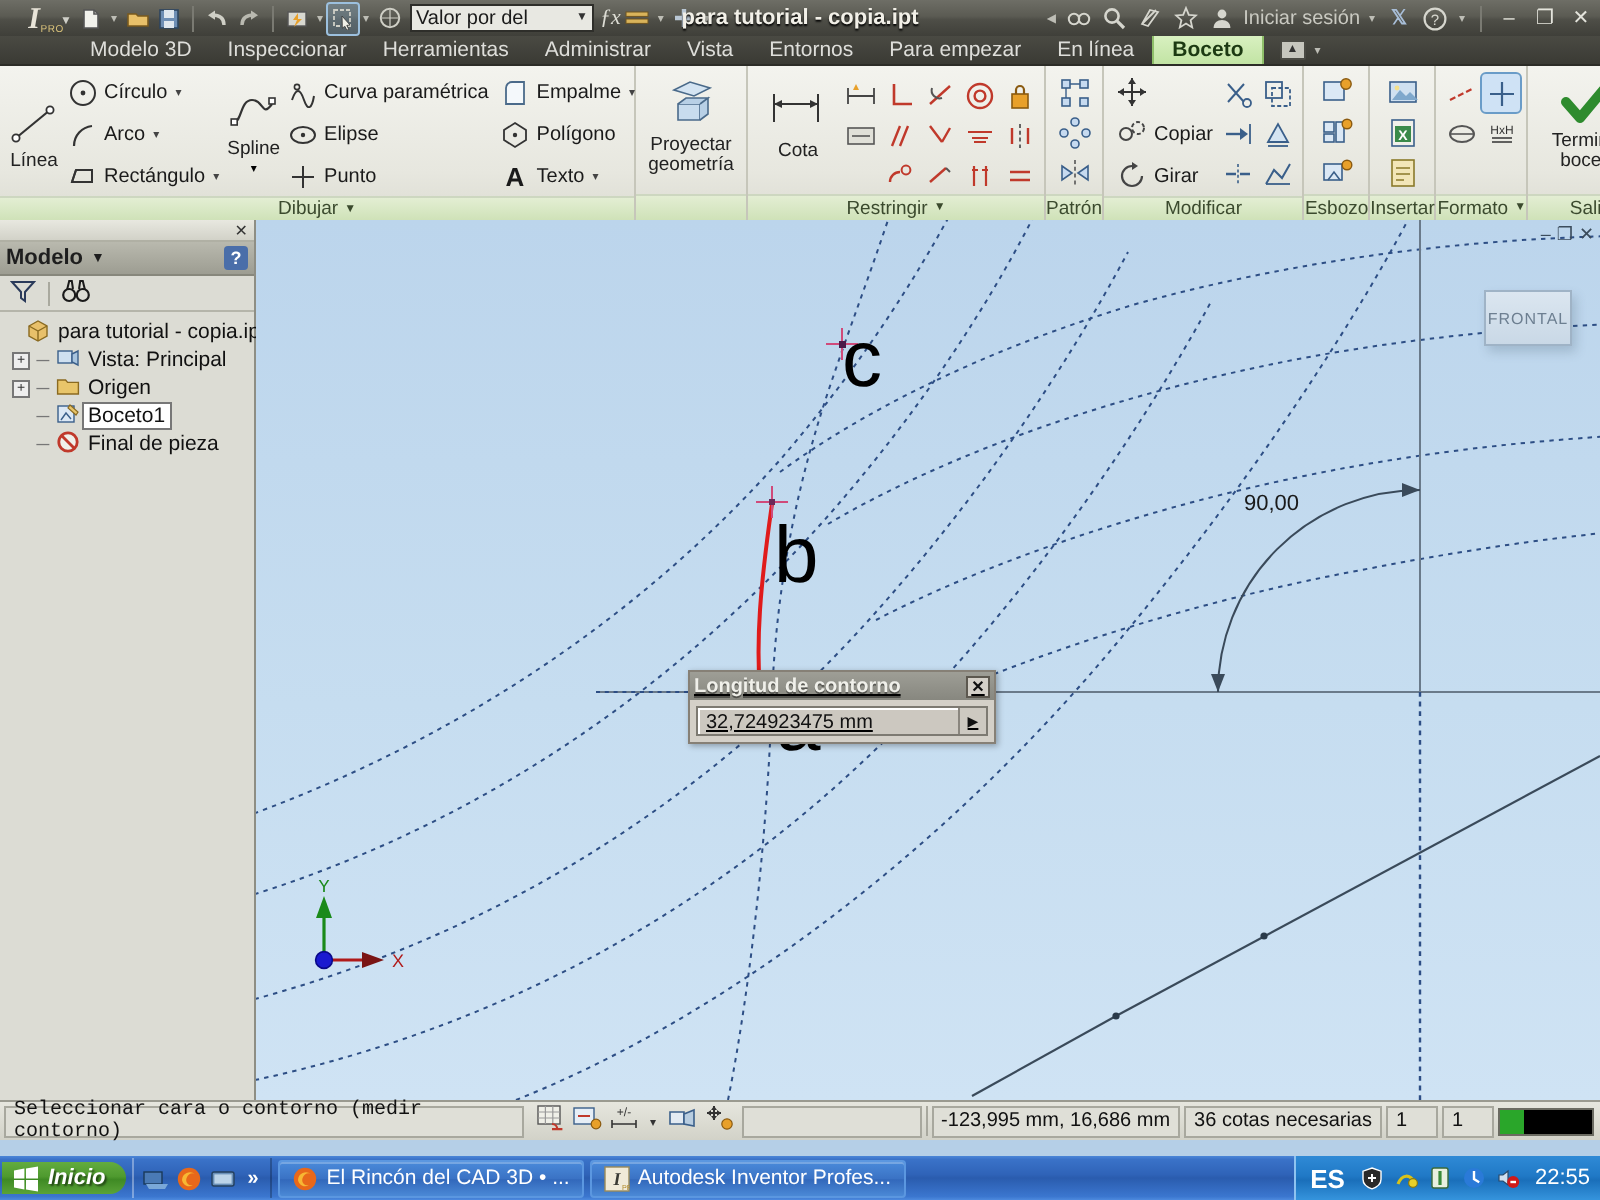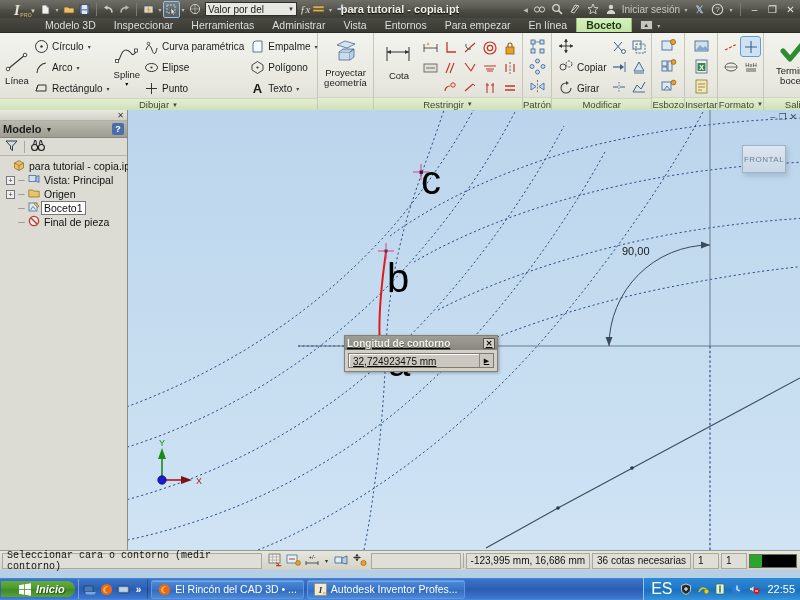--- a/index.html
+++ b/index.html
@@ -235,21 +235,21 @@
   }
   .sb-prog i { display:block; width:12px; background:#2aa62a; }
 
   
   .taskbar {
     position:absolute; left:0; top:578px; width:800px; height:22px;
     background:linear-gradient(to bottom,#4b86d8 0%,#3a72c8 8%,#2f63b8 42%,#2a5cae 50%,#3b76cf 92%,#4d8ade 100%);
     display:flex; align-items:center; gap:3px;
   }
   .start {
-    height:16px; margin-left:1px; padding:0 10px 0 17px;
+    height:16px; margin-left:1px; padding:0 10px 0 5px;
     background:linear-gradient(to bottom,#63ac3f 0%,#4f9a2f 45%,#3f8a24 55%,#5aa338 100%);
     border-radius:0 9px 9px 0; display:flex; align-items:center; gap:4px;
     color:#fff; font-weight:bold; font-size:11px; font-style:italic;
     text-shadow:1px 1px 1px rgba(0,0,0,.5); cursor:pointer;
   }
   .qlaunch {
     display:flex; align-items:center; gap:3px; padding:0 4px; height:20px;
     border-left:1px solid rgba(255,255,255,.35); border-right:1px solid rgba(0,0,0,.25);
   }
   .ql-icon{ width:14px;height:14px;display:flex;align-items:center;justify-content:center;cursor:pointer;}
@@ -260,21 +260,21 @@
     border:1px solid #5b97e0; border-radius:2px; color:#fff; font-size:10.5px;
     max-width:178px; overflow:hidden; white-space:nowrap; cursor:pointer;
     box-shadow:inset 0 1px 0 rgba(255,255,255,.25);
   }
   .tray {
     margin-left:auto; height:22px; display:flex; align-items:center; gap:4px;
     padding:0 5px 0 7px;
     background:linear-gradient(to bottom,#2f8ad6 0%,#2079c6 45%,#1a6fba 55%,#3594dd 100%);
     border-left:1px solid #8fc3f0;
   }
-  .tray .lang { color:#fff; font-size:16px; font-weight:normal; margin-right:3px;}
+  .tray .lang { color:#fff; font-size:13px; font-weight:bold; margin-right:3px;}
   .tray .ti { width:13px;height:13px;display:flex;align-items:center;justify-content:center;cursor:pointer;}
   .clock { color:#fff; font-size:11px; margin-left:3px; }
 </style>
 </head>
 <body>
 
 <div id="app">
 
   <div class="titlebar">
     <div class="qat-logo">

